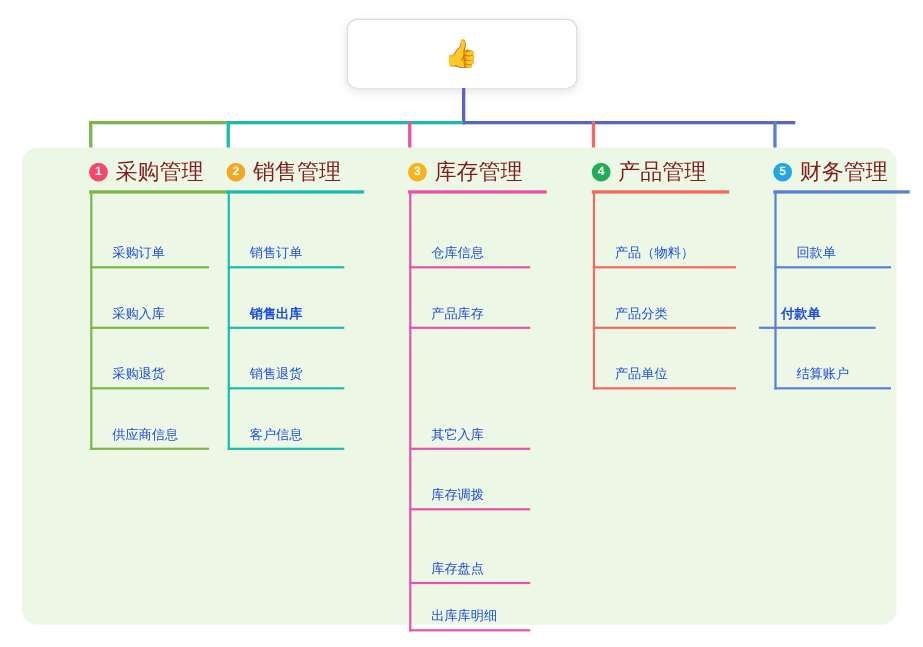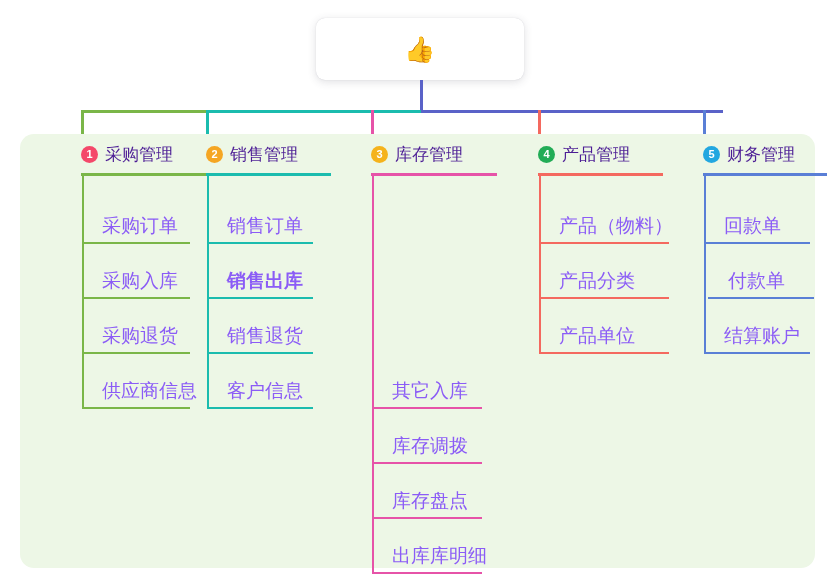--- a/index.html
+++ b/index.html
@@ -79,22 +79,22 @@
     height: 17px;
     border-radius: 50%;
     color: #ffffff;
     font-size: 11px;
     line-height: 17px;
     text-align: center;
     font-weight: bold;
     flex: 0 0 auto;
   }
   .col-title {
-    font-size: 17px;
-    color: #4c1d95;
+    font-size: 20px;
+    color: #7f1d1d;
   }
   .col-rule {
     position: absolute;
     top: 39px;
     left: 0;
     height: 3px;
   }
   .col-spine {
     position: absolute;
     top: 41px;
@@ -103,22 +103,22 @@
   }
 
   .leaf {
     position: absolute;
     left: 10px;
   }
   .leaf-label {
     position: absolute;
     left: 20px;
     bottom: 5px;
-    font-size: 19px;
-    color: #8b5cf6;
+    font-size: 12px;
+    color: #1d4ed8;
     white-space: nowrap;
   }
   .leaf-rule {
     position: absolute;
     left: 0;
     bottom: 0;
     height: 2px;
   }
 </style>
 </head>
@@ -189,29 +189,37 @@
         <div class="leaf-rule" style="width: 106px; background: rgb(27, 188, 174);"></div>
       </div>
     </div>
     <div class="column" style="left: 331px; width: 166px; height: 434px;">
       <div class="col-head" style="left: 20px;">
         <span class="badge" style="background: rgb(245, 179, 28);">3</span>
         <span class="col-title">库存管理</span>
       </div>
       <div class="col-rule" style="left: 20px; width: 126px; background: rgb(230, 83, 168);"></div>
       <div class="col-spine" style="left: 21px; height: 399px; background: rgb(230, 83, 168);"></div>
+      <div class="leaf" style="left: 21px; top: 74px; width: 110px; height: 36px;">
+        <div class="leaf-label">仓库信息</div>
+        <div class="leaf-rule" style="width: 110px; background: rgb(230, 83, 168);"></div>
+      </div>
+      <div class="leaf" style="left: 21px; top: 129px; width: 110px; height: 36px;">
+        <div class="leaf-label">产品库存</div>
+        <div class="leaf-rule" style="width: 110px; background: rgb(230, 83, 168);"></div>
+      </div>
       <div class="leaf" style="left: 21px; top: 294px; width: 110px; height: 36px;">
         <div class="leaf-label">库存调拨</div>
         <div class="leaf-rule" style="width: 110px; background: rgb(230, 83, 168);"></div>
       </div>
       <div class="leaf" style="left: 21px; top: 239px; width: 110px; height: 36px;">
         <div class="leaf-label">其它入库</div>
         <div class="leaf-rule" style="width: 110px; background: rgb(230, 83, 168);"></div>
       </div>
-      <div class="leaf" style="left: 21px; top: 349px; width: 110px; height: 36px;">
+      <div class="leaf" style="left: 21px; top: 361px; width: 110px; height: 36px;">
         <div class="leaf-label">库存盘点</div>
         <div class="leaf-rule" style="width: 110px; background: rgb(230, 83, 168);"></div>
       </div>
       <div class="leaf" style="left: 21px; top: 404px; width: 110px; height: 36px;">
         <div class="leaf-label">出库库明细</div>
         <div class="leaf-rule" style="width: 110px; background: rgb(230, 83, 168);"></div>
       </div>
     </div>
     <div class="column" style="left: 498px; width: 165px; height: 434px;">
       <div class="col-head" style="left: 20px;">
@@ -237,21 +245,21 @@
       <div class="col-head" style="left: 20px;">
         <span class="badge" style="background: rgb(34, 167, 224);">5</span>
         <span class="col-title">财务管理</span>
       </div>
       <div class="col-rule" style="left: 20px; width: 124px; background: rgb(90, 127, 214);"></div>
       <div class="col-spine" style="left: 21px; height: 179px; background: rgb(90, 127, 214);"></div>
       <div class="leaf" style="left: 21px; top: 74px; width: 106px; height: 36px;">
         <div class="leaf-label">回款单</div>
         <div class="leaf-rule" style="width: 106px; background: rgb(90, 127, 214);"></div>
       </div>
-      <div class="leaf" style="left: 25px; top: 129px; width: 106px; height: 36px;">
+      <div class="leaf" style="left: 7px; top: 129px; width: 106px; height: 36px; font-weight: bold;">
         <div class="leaf-label">付款单</div>
         <div class="leaf-rule" style="width: 106px; background: rgb(90, 127, 214);"></div>
       </div>
       <div class="leaf" style="left: 21px; top: 184px; width: 106px; height: 36px;">
         <div class="leaf-label">结算账户</div>
         <div class="leaf-rule" style="width: 106px; background: rgb(90, 127, 214);"></div>
       </div>
     </div>
   </div>
 

